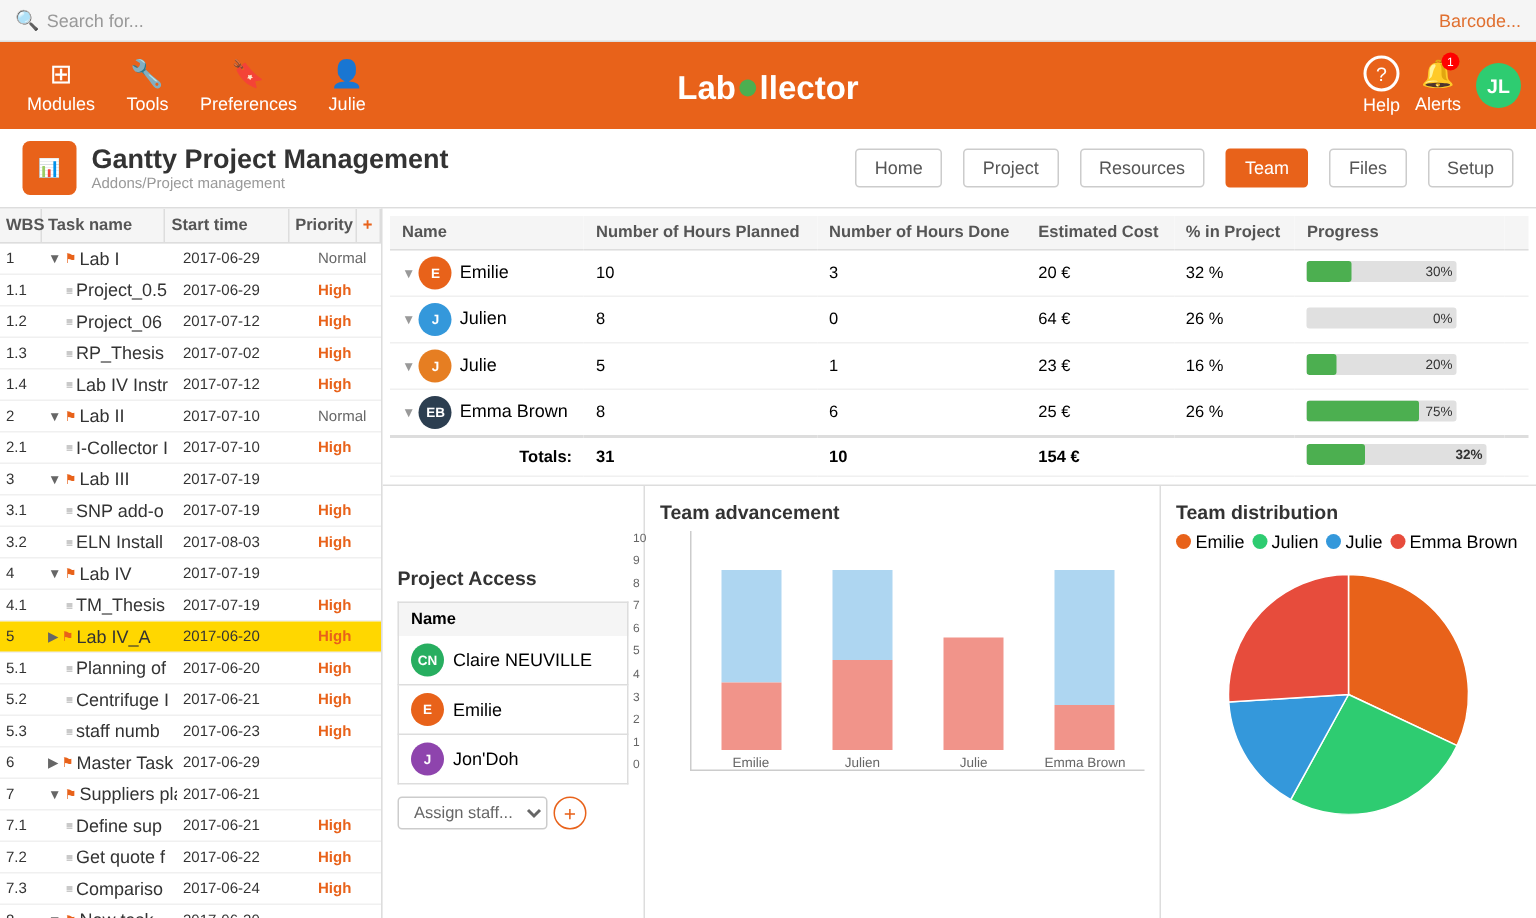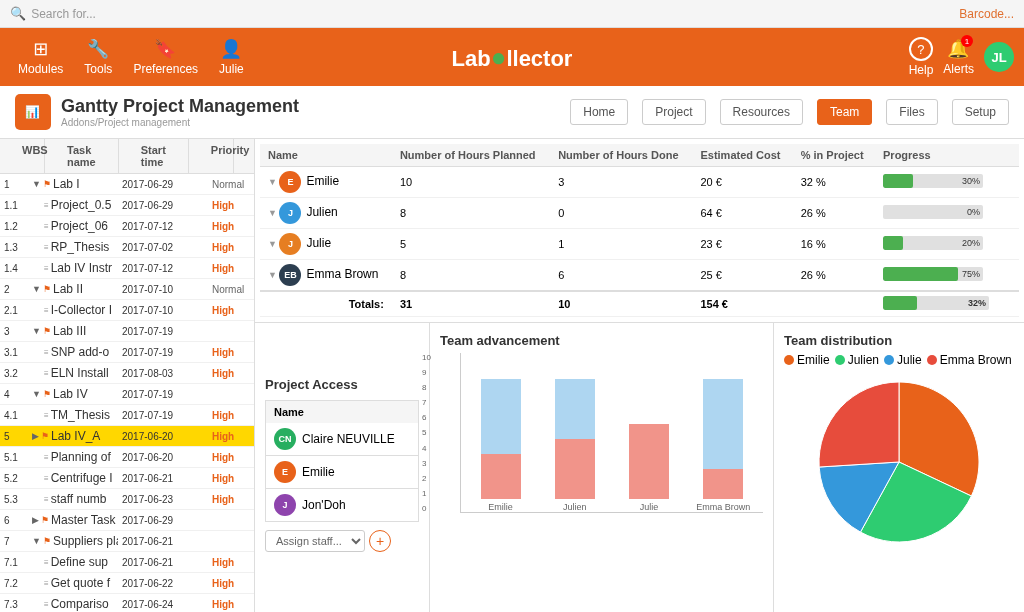--- a/index.html
+++ b/index.html
@@ -86,21 +86,21 @@
       overflow-y: auto;
       flex-shrink: 0;
     }
     .task-header {
       display: flex;
       background: #f5f5f5;
       border-bottom: 1px solid #ddd;
       position: sticky; top: 0; z-index: 1;
     }
     .task-header-cell {
-      padding: 5px 22px;
+      padding: 5px 4px;
       font-weight: bold;
       font-size: 11px;
       color: #555;
       border-right: 1px solid #ddd;
     }
     .col-wbs { width: 28px; }
     .col-task { width: 90px; }
     .col-start { width: 90px; }
     .col-priority { width: 45px; }
     .col-add { width: 17px; color: #e8621a; cursor: pointer; }
@@ -167,21 +167,21 @@
     }
     .progress-bar-fill {
       height: 100%; background: #4CAF50; border-radius: 2px;
     }
     .progress-label {
       position: absolute; right: 3px; top: 50%; transform: translateY(-50%);
       font-size: 9px; color: #333;
     }
     .totals-row td { font-weight: bold; border-top: 2px solid #ddd; }
     .totals-progress-bar {
-      width: 106px; height: 14px; background: #e0e0e0; border-radius: 2px;
+      width: 120px; height: 14px; background: #e0e0e0; border-radius: 2px;
       display: inline-block; position: relative; overflow: hidden;
     }
 
     
     .bottom-panels {
       display: flex;
       flex: 1;
       overflow: hidden;
     }
 

